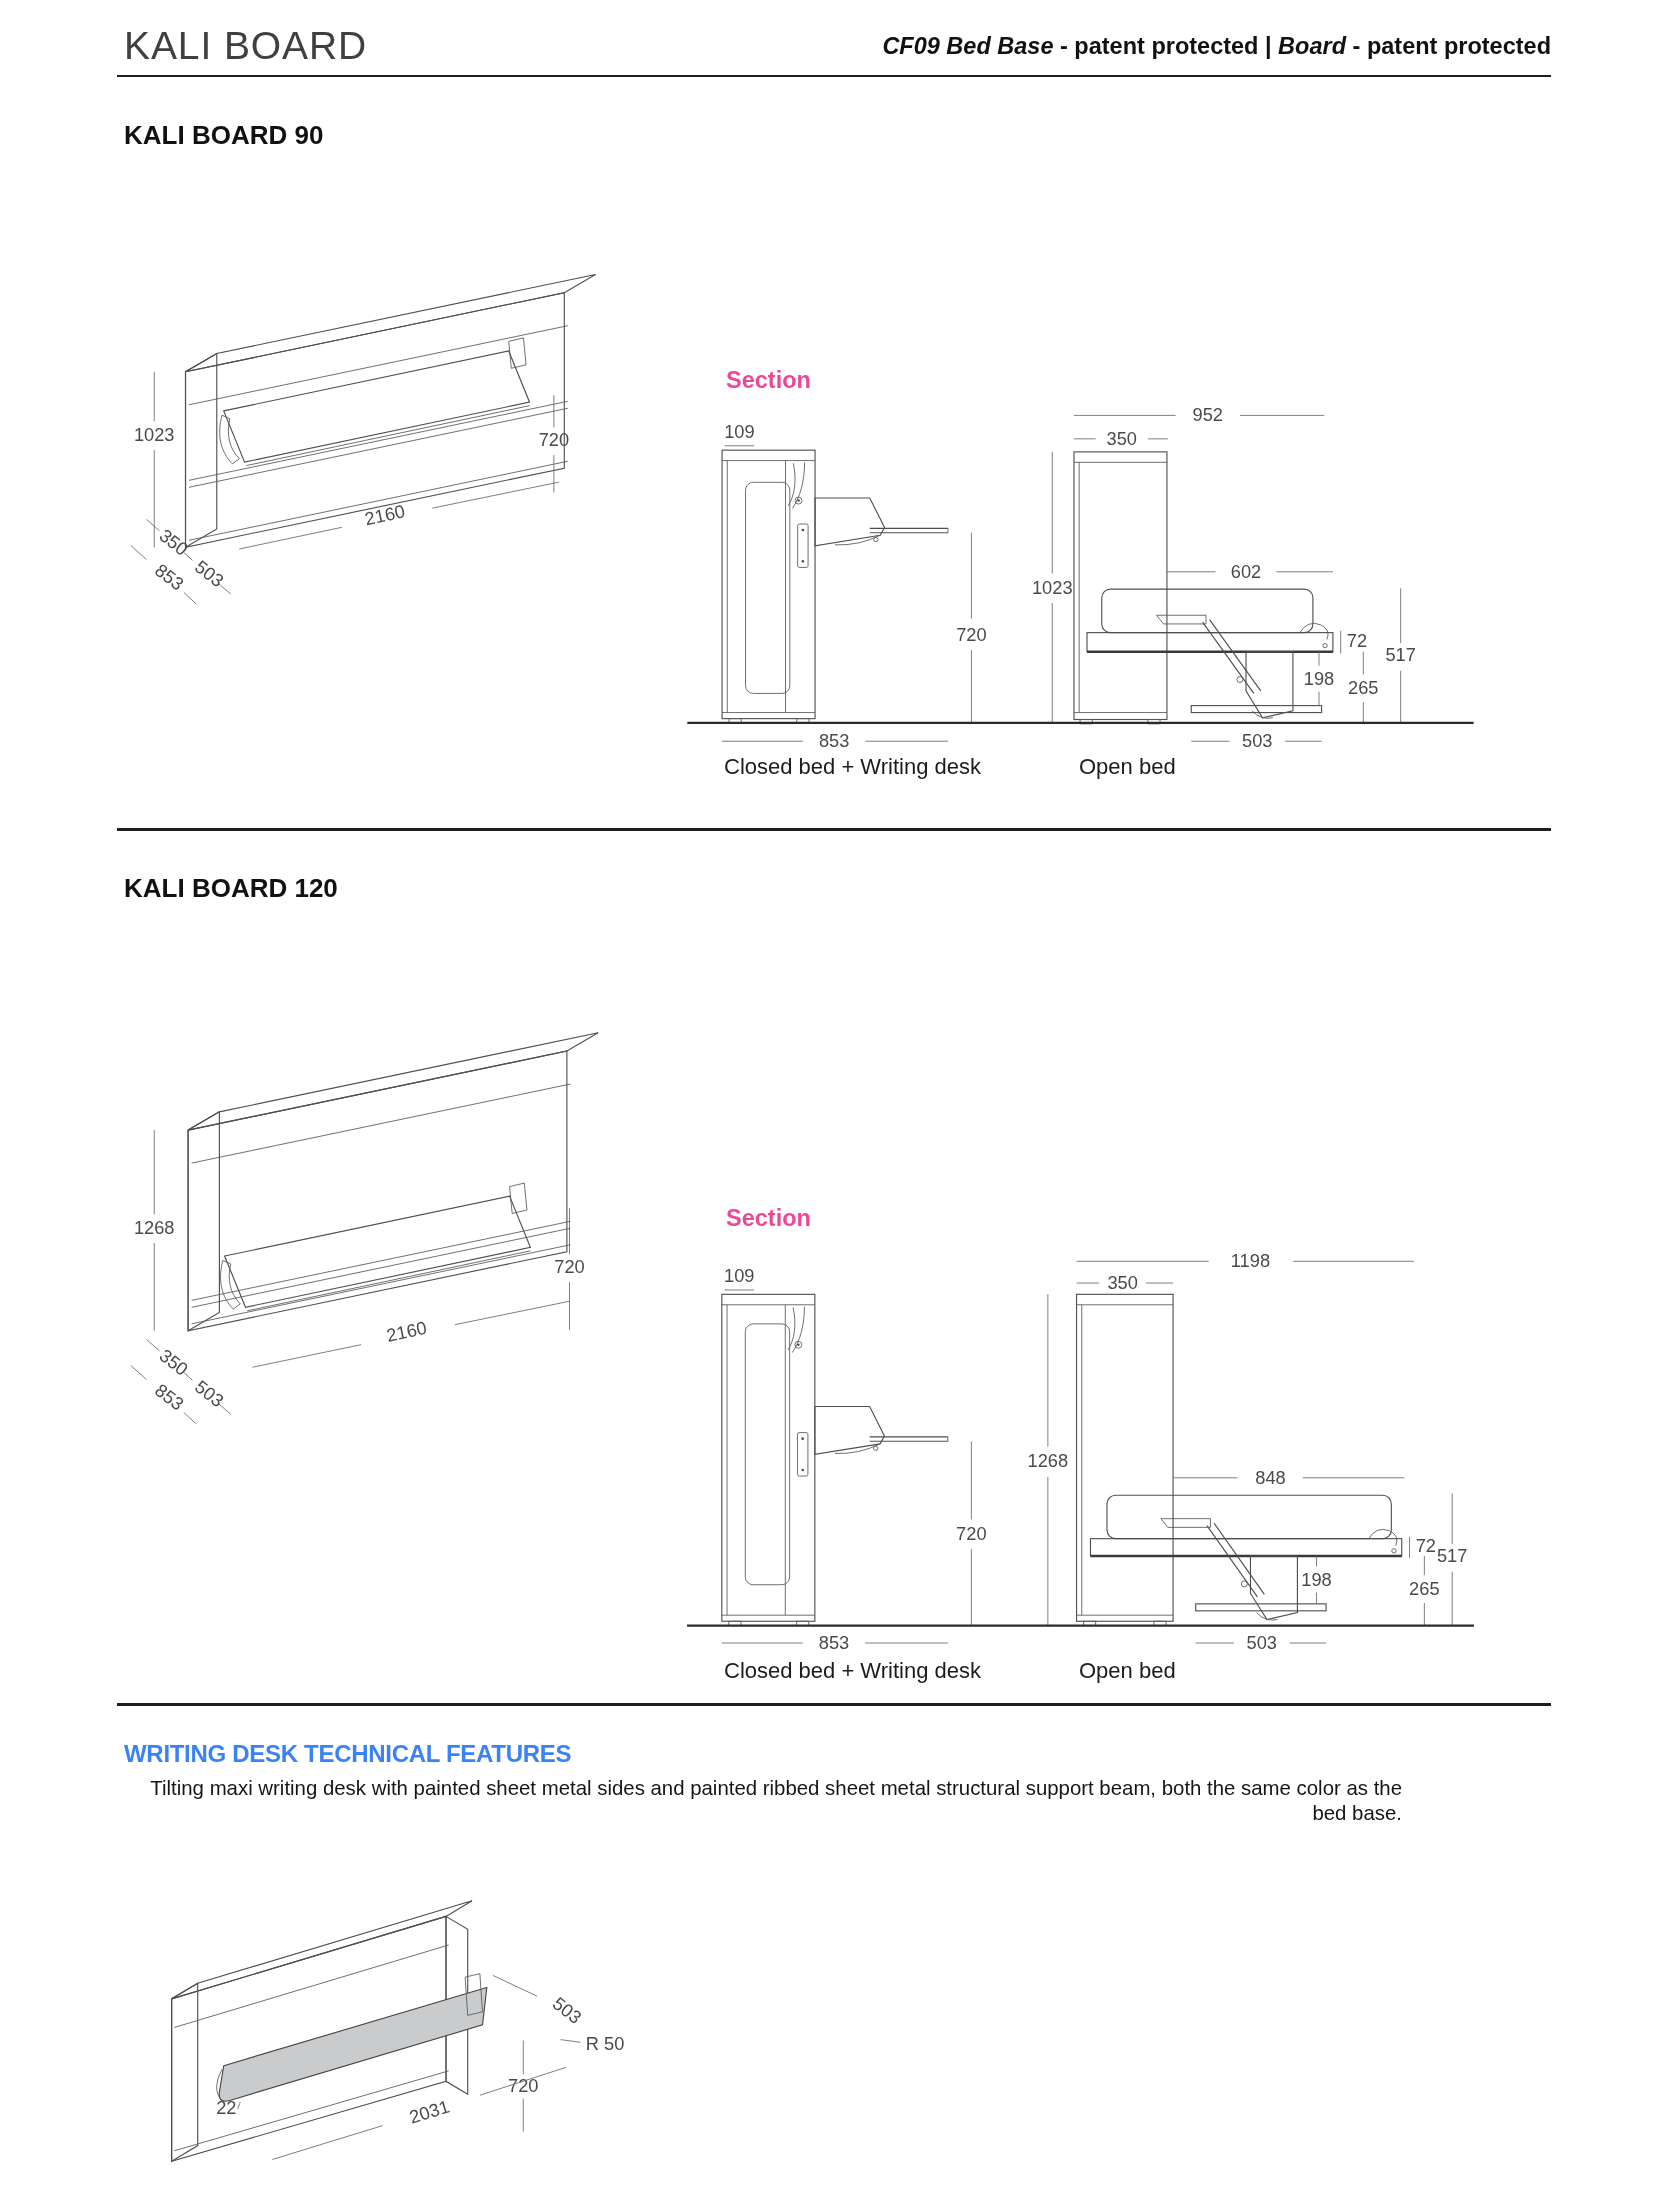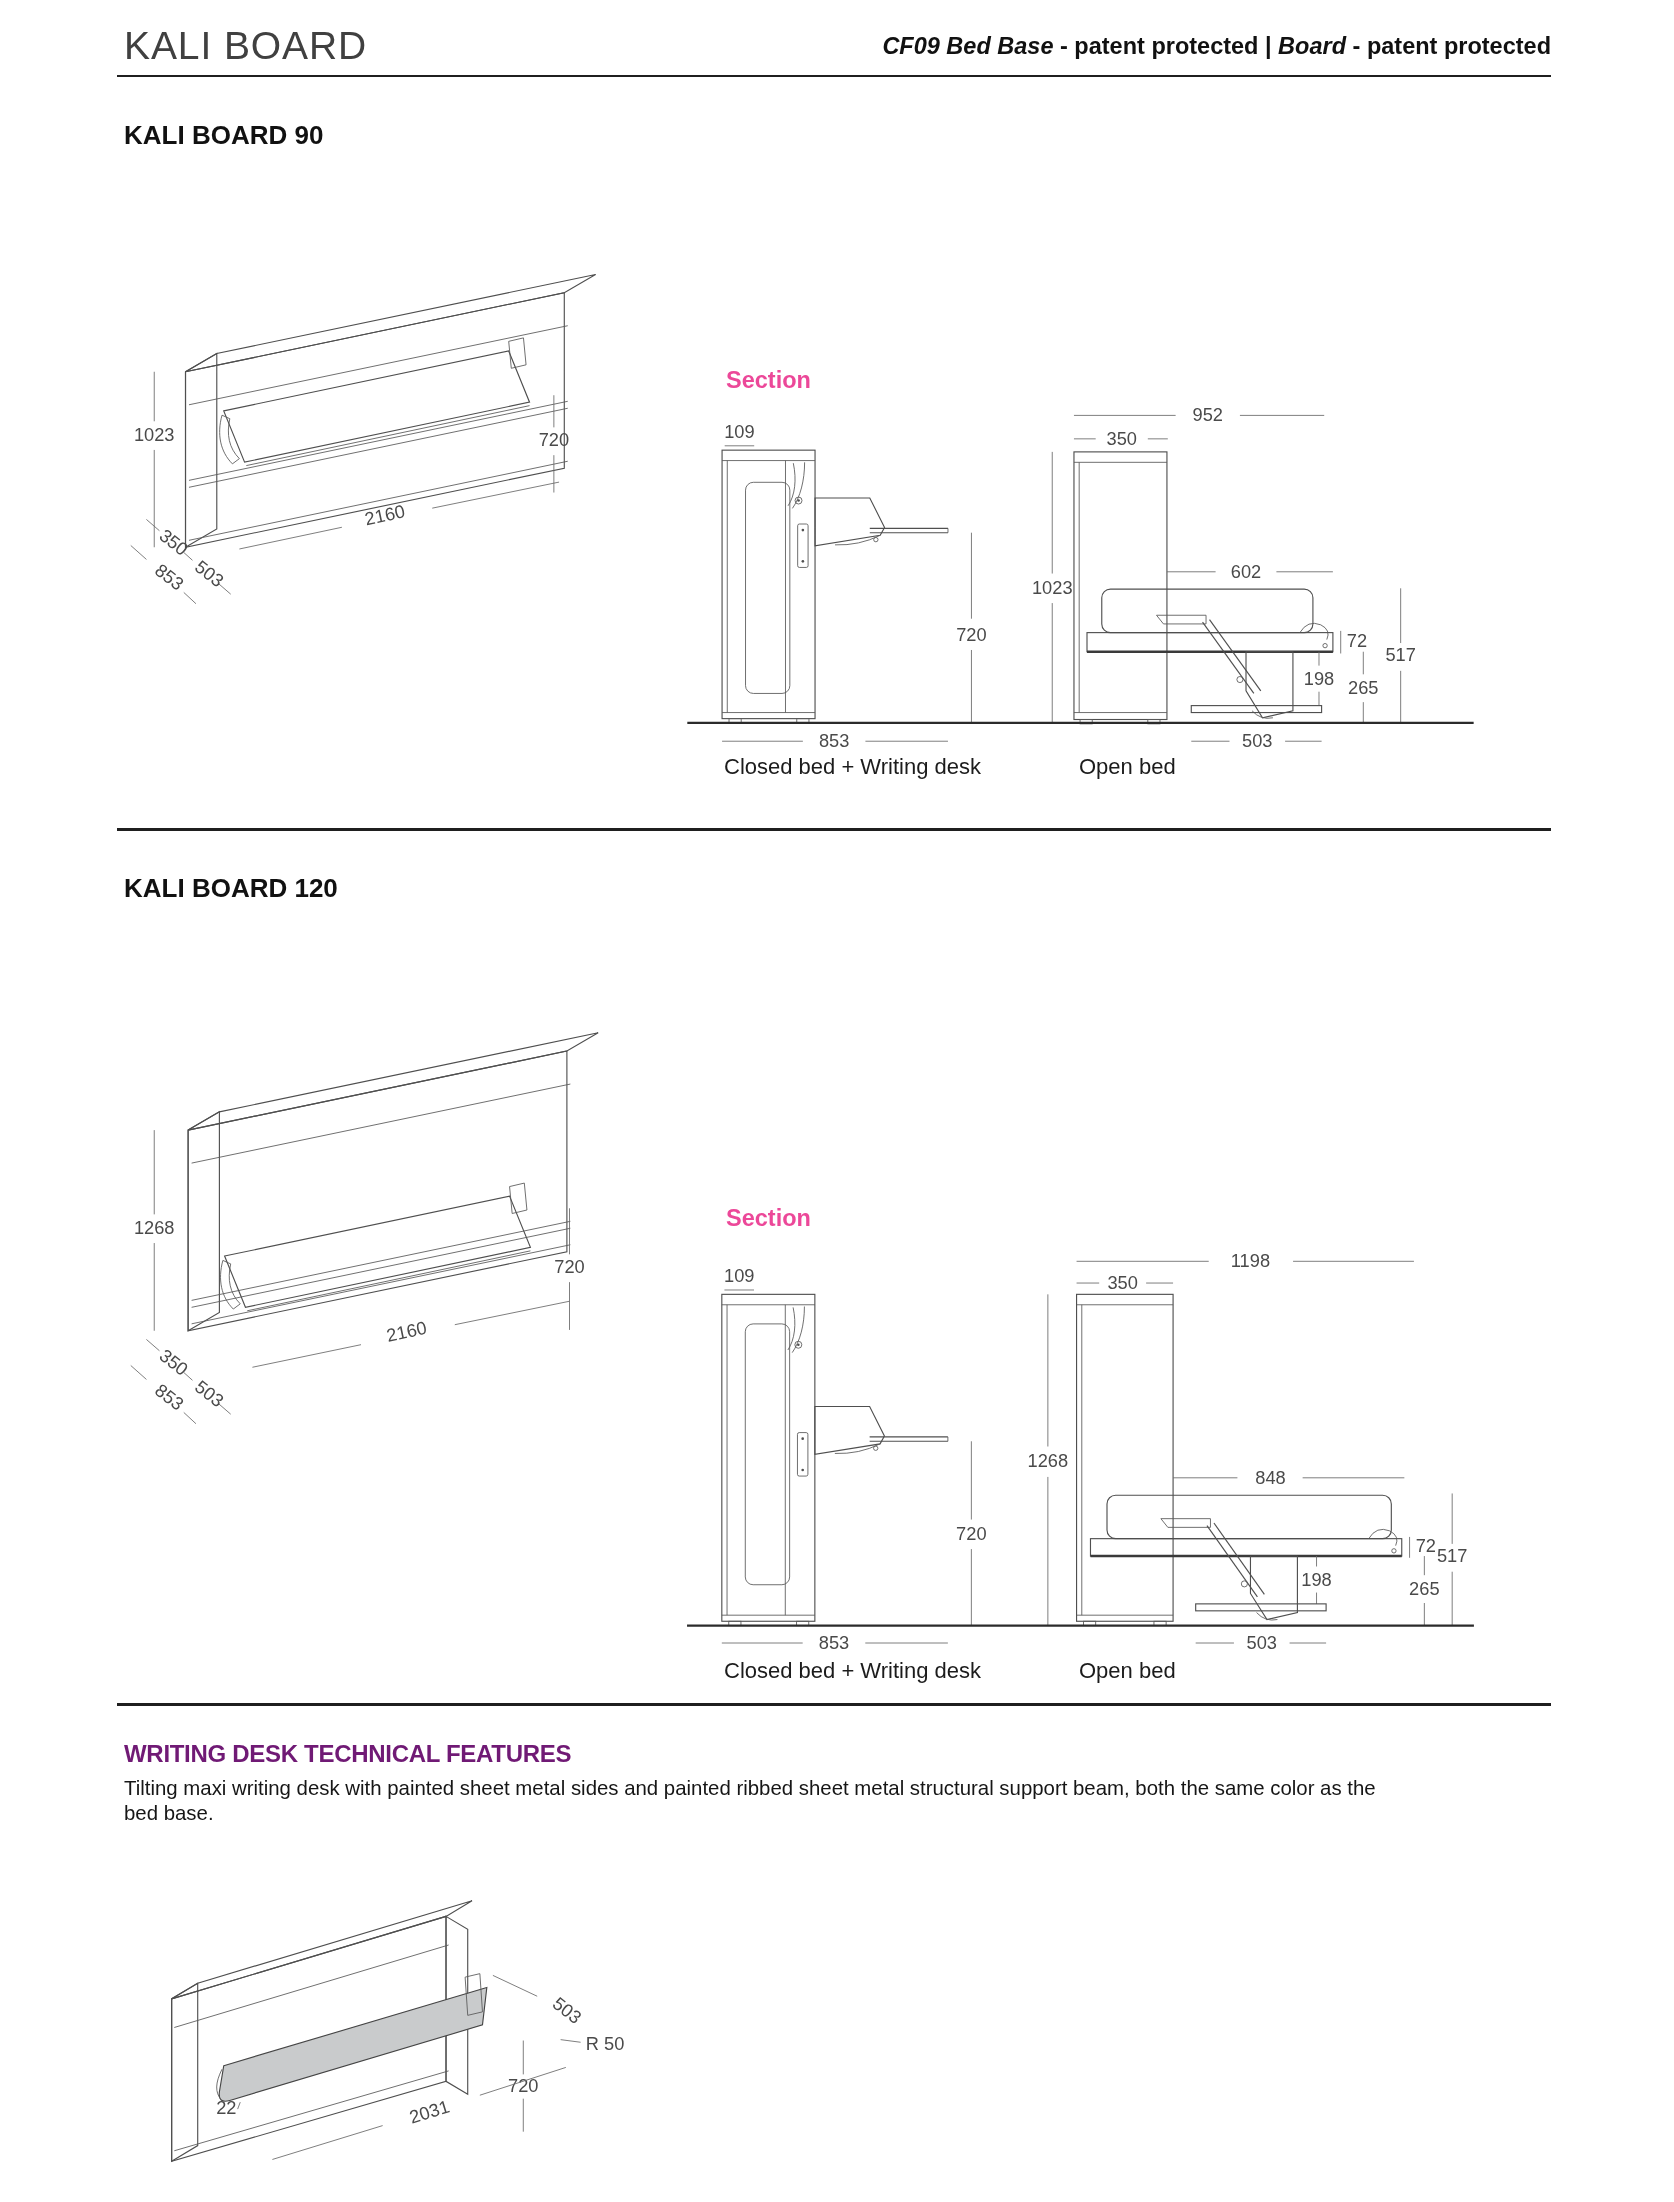--- a/index.html
+++ b/index.html
@@ -8,22 +8,22 @@
   .abs{position:absolute;}
   .brand{font-size:39px;font-weight:300;letter-spacing:0.9px;color:#404040;}
   .patent{font-size:23.5px;font-weight:700;color:#111;white-space:nowrap;}
   .patent .it{font-style:italic;margin-top:44px;}
   .rule{position:absolute;left:117px;width:1434px;background:#1f1f1f;}
   .h-rule{height:1.7px;}
   .divider{height:2.6px;}
   .sec-title{font-size:26px;font-weight:700;letter-spacing:0px;color:#111;margin-top:9px;}
   .sub-title{font-size:23.5px;font-weight:700;color:#ec4899;}
   .caption{font-size:22px;color:#1c1c1c;}
-  .feat-title{font-size:24px;font-weight:700;color:#701a75;letter-spacing:-0.3px;}
-  .feat-text{font-size:20.4px;color:#161616;line-height:25px;}
+  .feat-title{font-size:24px;font-weight:700;color:#3b82f6;letter-spacing:-0.3px;}
+  .feat-text{font-size:20.4px;color:#161616;line-height:25px;text-align:right;}
   svg text{font-family:"Liberation Sans",sans-serif;font-size:21px;fill:#4a4a4a;}
   svg .ln{stroke:#4f4f4f;stroke-width:1.3;fill:none;}
   svg .thin{stroke:#5a5a5a;stroke-width:1;fill:none;}
   svg .dim{stroke:#6b6b6b;stroke-width:1;fill:none;}
   svg .floor{stroke:#2b2b2b;stroke-width:2.6;fill:none;}
   svg .thick{stroke:#3a3a3a;stroke-width:3;fill:none;}
 </style>
 </head>
 <body>
 

